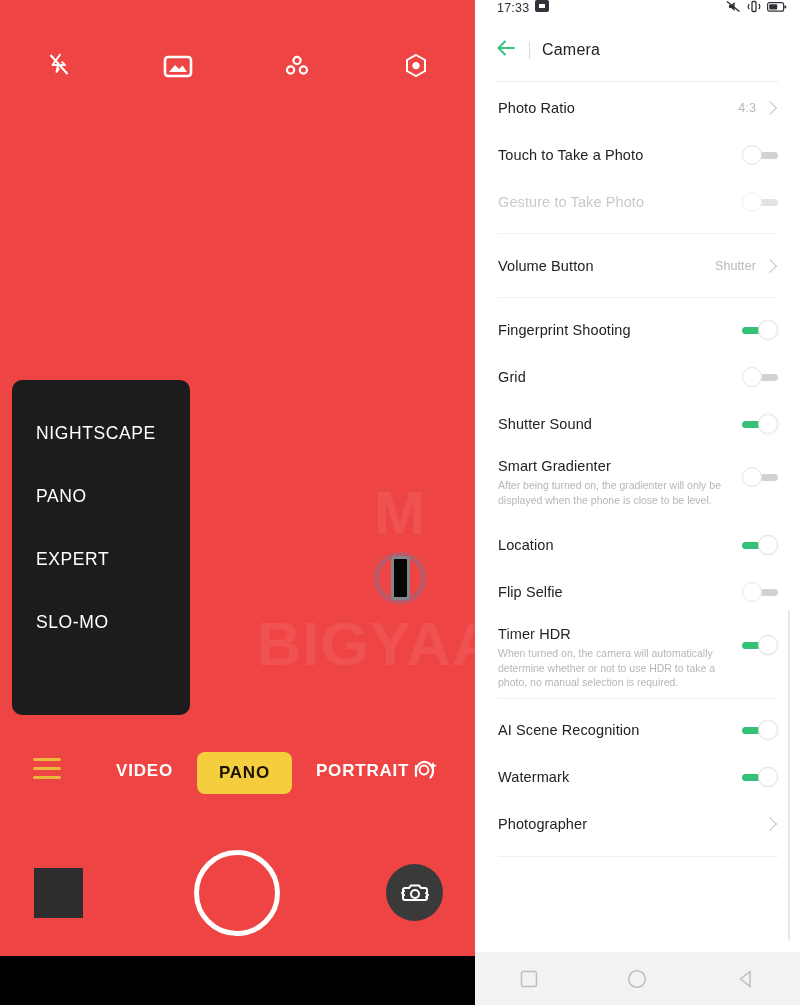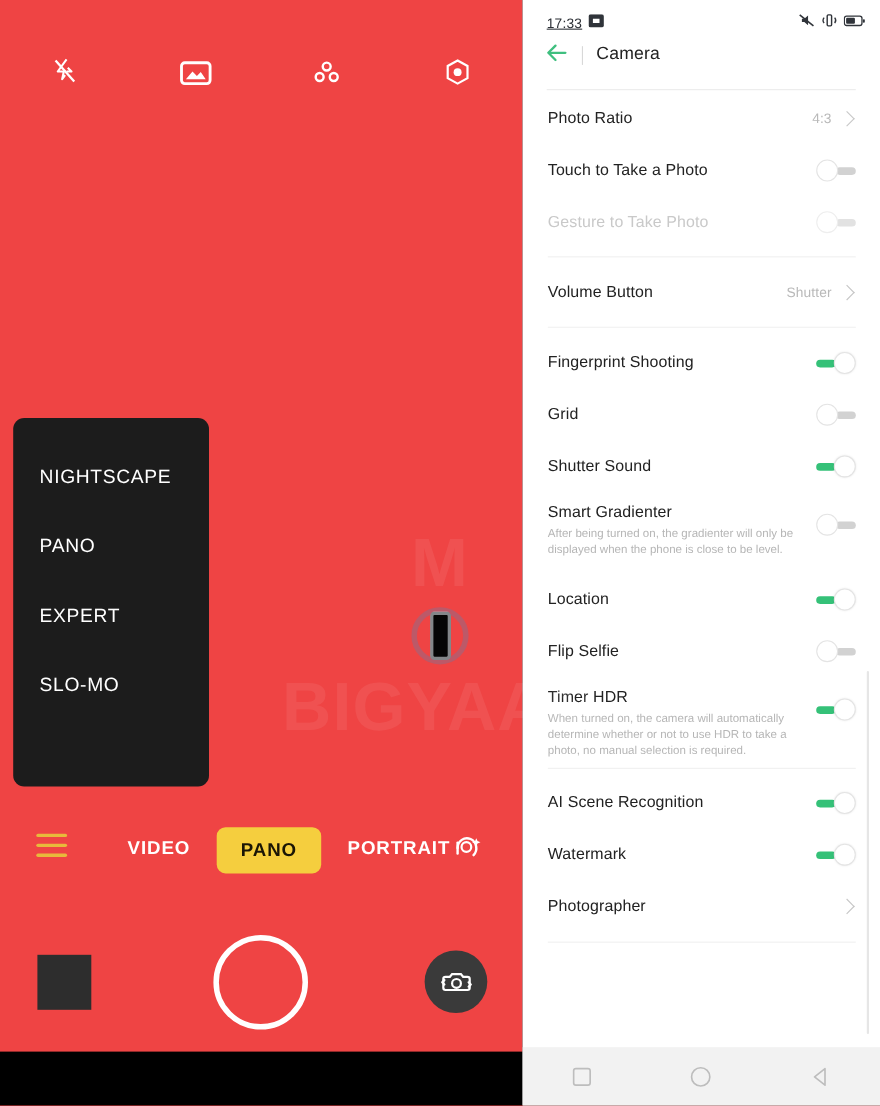--- a/index.html
+++ b/index.html
@@ -115,22 +115,22 @@
     display:flex; align-items:center;
   }
   .cam-nav .navic { flex:1; display:flex; align-items:center; justify-content:center; }
 
   
   .settings {
     position:relative; width:325px; height:1005px; background:#fff;
     flex:0 0 325px; overflow:hidden;
   }
   .statusbar {
-    height:28px; display:flex; align-items:flex-end;
-    padding:0 13px 0 22px; font-size:12px; color:#30343a;text-decoration:underline;
+    height:28px; display:flex; align-items:flex-start;
+    padding:0 13px 0 22px; font-size:12px; color:#30343a;
   }
   .sb-left { display:flex; align-items:center; gap:6px; flex:1; }
   .sb-right { display:flex; align-items:center; gap:6px; }
   .sb-time { font-size:12.5px; color:#2c3036; letter-spacing:.2px; }
 
   .appbar {
     height:44px; display:flex; align-items:center; padding:0 0 0 22px; gap:12px;
   }
   .appbar .sep { width:1px; height:17px; background:#d8d8d8; }
   .appbar .title { font-size:16px; color:#222; letter-spacing:.2px; }

